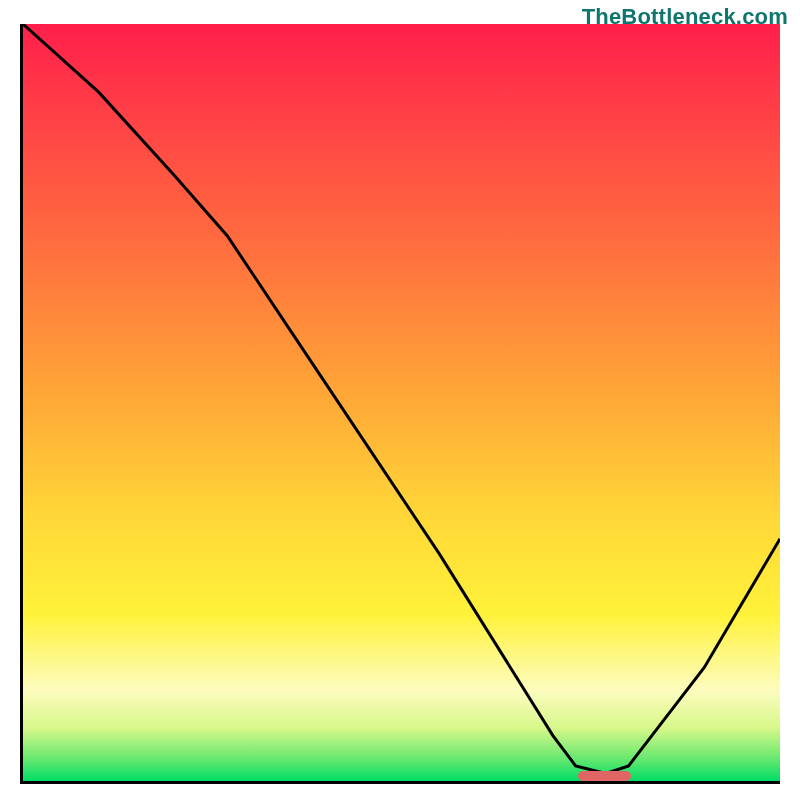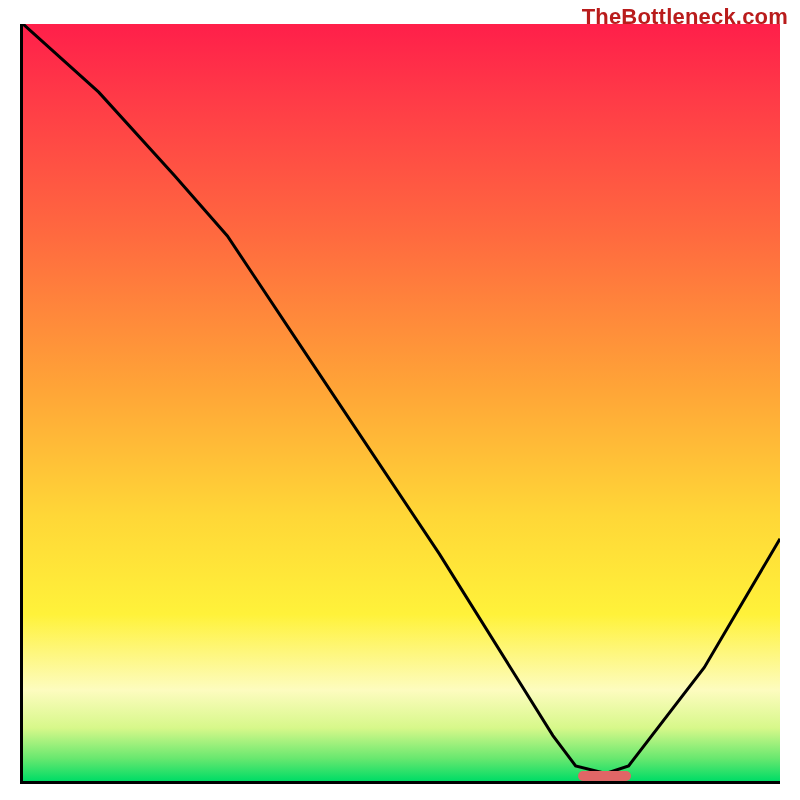--- a/index.html
+++ b/index.html
@@ -15,21 +15,21 @@
     width: 800px;
     height: 800px;
     box-sizing: border-box;
   }
   .watermark {
     position: absolute;
     top: 4px;
     right: 12px;
     font-size: 22px;
     font-weight: bold;
-    color: #b91c1c;
+    color: #0f766e;
     letter-spacing: 0.2px;
     z-index: 5;
   }
   .plot-area {
     position: absolute;
     left: 20px;
     top: 24px;
     width: 760px;
     height: 760px;
     box-sizing: border-box;

